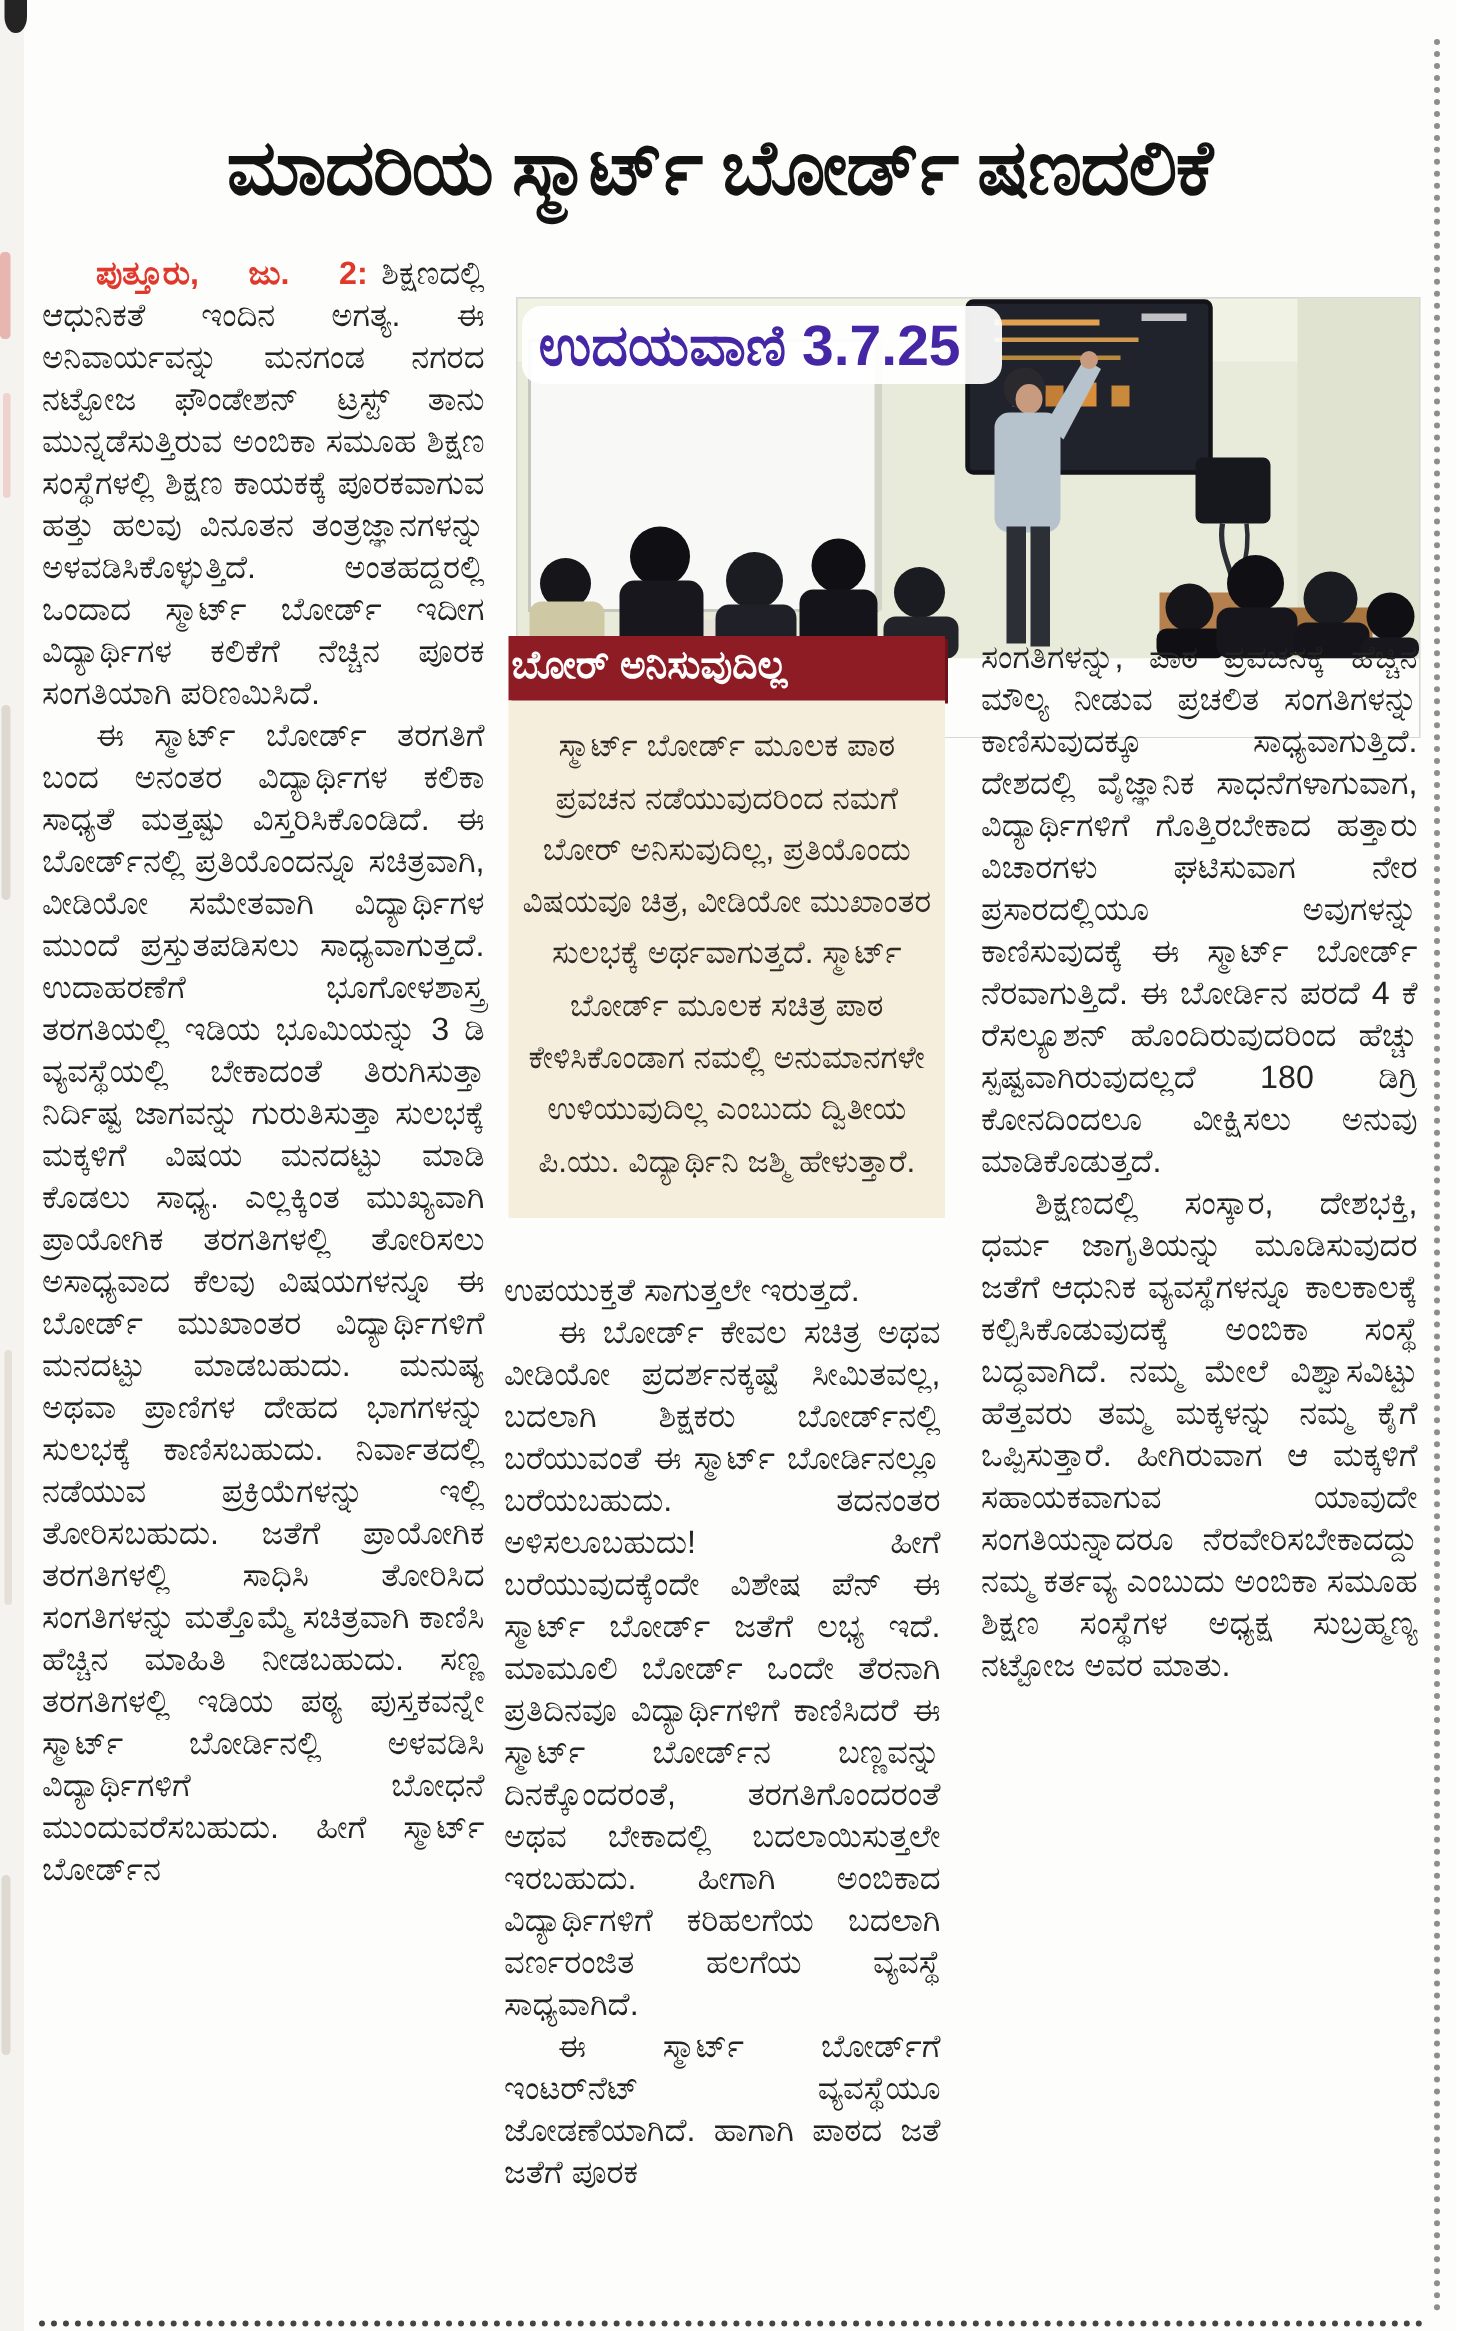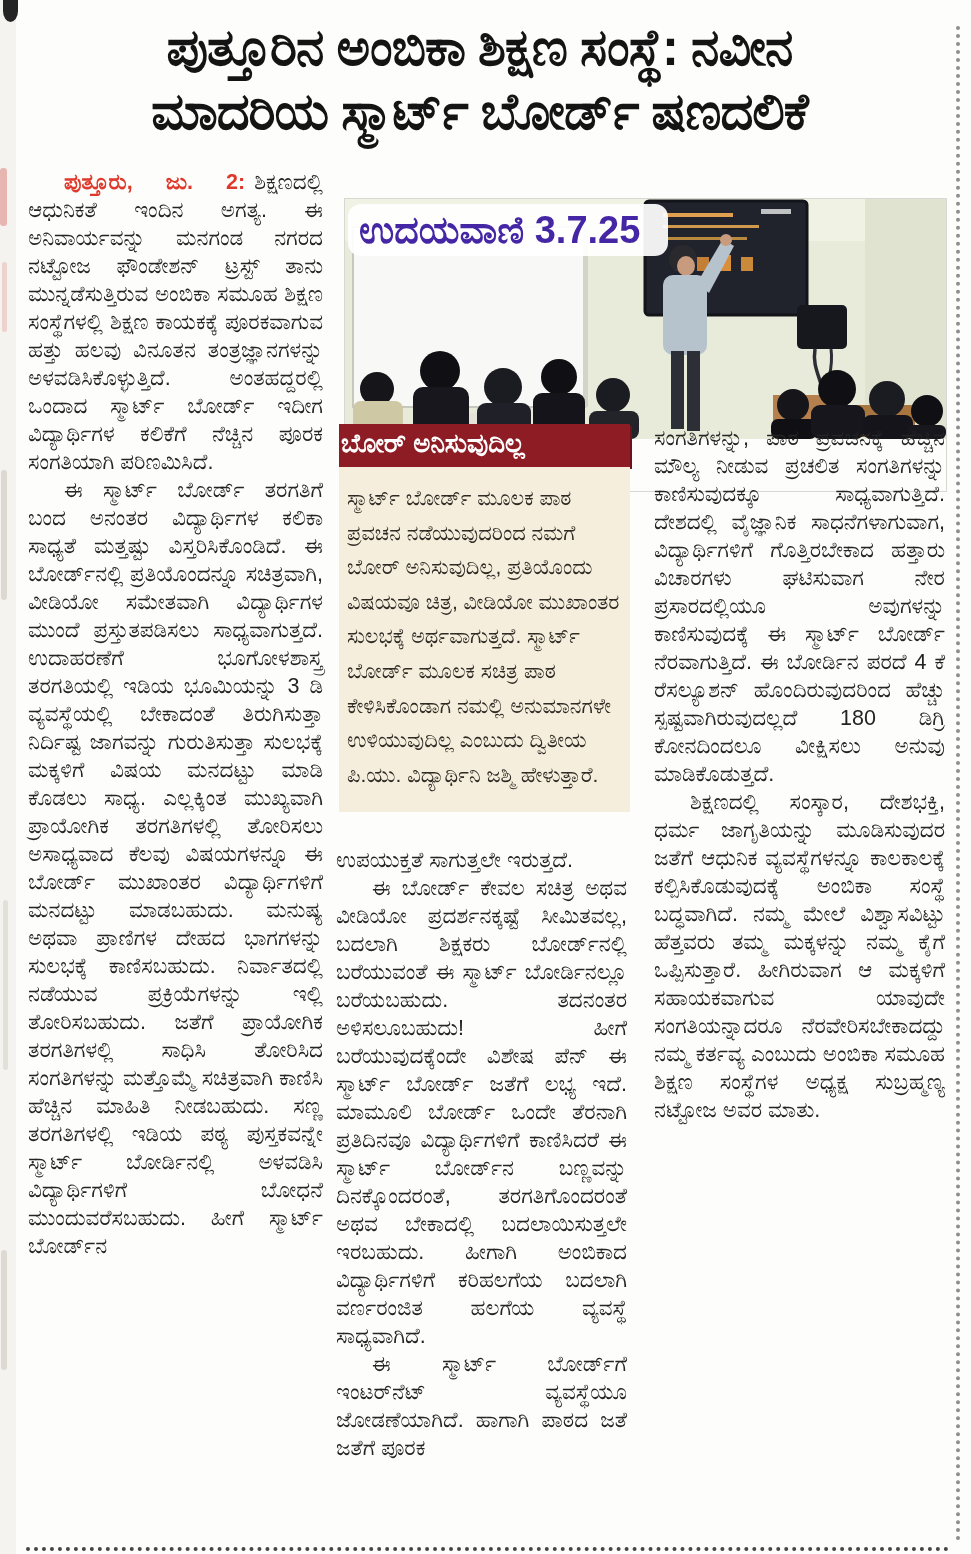--- a/index.html
+++ b/index.html
@@ -37,41 +37,41 @@
   .photo-wrap{position:absolute;left:345px;top:199px;width:601px;height:292px;box-shadow:0 0 0 1px #d8d8d2;}
   .photo-wrap svg{display:block;}
   
   .quote-box{position:absolute;left:339px;top:424px;width:291px;}
   .quote-title{
     background:#8e1c24;color:#ffffff;font-weight:bold;font-size:26px;
     padding:4px 2px 8px;letter-spacing:0;
     box-shadow:2px 2px 0 #6d121a;
   }
   .quote-body{
-    background:#f6eedd;color:#2e2a24;
+    background:#f6eedd;color:#2e2a24;text-align:center;
     font-size:21px;line-height:34.6px;padding:14px 8px 20px;
   }
 </style>
 </head>
 <body>
 
 <div class="page">
 
   <div class="scan-edge"></div>
   <div class="edge-mark mark-corner"></div>
   <div class="edge-mark mark-red1"></div>
   <div class="edge-mark mark-red2"></div>
   <div class="edge-mark mark-g1"></div>
   <div class="edge-mark mark-g2"></div>
   <div class="edge-mark mark-g3"></div>
 
   <div class="dotted-right"></div>
   <div class="dotted-bottom"></div>
 
-  <h1 class="headline"><span>ಪುತ್ತೂರಿನ ಅಂಬಿಕಾ ಶಿಕ್ಷಣ ಸಂಸ್ಥೆ: ನವೀನ</span><br><span>ಮಾದರಿಯ ಸ್ಮಾರ್ಟ್ ಬೋರ್ಡ್ ಷಣದಲಿಕೆ</span></h1>
+  <h1 class="headline"><br><span>ಮಾದರಿಯ ಸ್ಮಾರ್ಟ್ ಬೋರ್ಡ್ ಷಣದಲಿಕೆ</span></h1>
 
   <div class="col col-left">
     <p class="para indent"><span class="dateline">ಪುತ್ತೂರು, ಜು. 2:</span><span>ಶಿಕ್ಷಣದಲ್ಲಿ ಆಧುನಿಕತೆ ಇಂದಿನ ಅಗತ್ಯ. ಈ ಅನಿವಾರ್ಯವನ್ನು ಮನಗಂಡ ನಗರದ ನಟ್ಟೋಜ ಫೌಂಡೇಶನ್ ಟ್ರಸ್ಟ್ ತಾನು ಮುನ್ನಡೆಸುತ್ತಿರುವ ಅಂಬಿಕಾ ಸಮೂಹ ಶಿಕ್ಷಣ ಸಂಸ್ಥೆಗಳಲ್ಲಿ ಶಿಕ್ಷಣ ಕಾಯಕಕ್ಕೆ ಪೂರಕವಾಗುವ ಹತ್ತು ಹಲವು ವಿನೂತನ ತಂತ್ರಜ್ಞಾನಗಳನ್ನು ಅಳವಡಿಸಿಕೊಳ್ಳುತ್ತಿದೆ. ಅಂತಹದ್ದರಲ್ಲಿ ಒಂದಾದ ಸ್ಮಾರ್ಟ್ ಬೋರ್ಡ್ ಇದೀಗ ವಿದ್ಯಾರ್ಥಿಗಳ ಕಲಿಕೆಗೆ ನೆಚ್ಚಿನ ಪೂರಕ ಸಂಗತಿಯಾಗಿ ಪರಿಣಮಿಸಿದೆ.</span></p>
     <p class="para indent">ಈ ಸ್ಮಾರ್ಟ್ ಬೋರ್ಡ್ ತರಗತಿಗೆ ಬಂದ ಅನಂತರ ವಿದ್ಯಾರ್ಥಿಗಳ ಕಲಿಕಾ ಸಾಧ್ಯತೆ ಮತ್ತಷ್ಟು ವಿಸ್ತರಿಸಿಕೊಂಡಿದೆ. ಈ ಬೋರ್ಡ್‌ನಲ್ಲಿ ಪ್ರತಿಯೊಂದನ್ನೂ ಸಚಿತ್ರವಾಗಿ, ವೀಡಿಯೋ ಸಮೇತವಾಗಿ ವಿದ್ಯಾರ್ಥಿಗಳ ಮುಂದೆ ಪ್ರಸ್ತುತಪಡಿಸಲು ಸಾಧ್ಯವಾಗುತ್ತದೆ. ಉದಾಹರಣೆಗೆ ಭೂಗೋಳಶಾಸ್ತ್ರ ತರಗತಿಯಲ್ಲಿ ಇಡಿಯ ಭೂಮಿಯನ್ನು 3 ಡಿ ವ್ಯವಸ್ಥೆಯಲ್ಲಿ ಬೇಕಾದಂತೆ ತಿರುಗಿಸುತ್ತಾ ನಿರ್ದಿಷ್ಟ ಜಾಗವನ್ನು ಗುರುತಿಸುತ್ತಾ ಸುಲಭಕ್ಕೆ ಮಕ್ಕಳಿಗೆ ವಿಷಯ ಮನದಟ್ಟು ಮಾಡಿ ಕೊಡಲು ಸಾಧ್ಯ. ಎಲ್ಲಕ್ಕಿಂತ ಮುಖ್ಯವಾಗಿ ಪ್ರಾಯೋಗಿಕ ತರಗತಿಗಳಲ್ಲಿ ತೋರಿಸಲು ಅಸಾಧ್ಯವಾದ ಕೆಲವು ವಿಷಯಗಳನ್ನೂ ಈ ಬೋರ್ಡ್ ಮುಖಾಂತರ ವಿದ್ಯಾರ್ಥಿಗಳಿಗೆ ಮನದಟ್ಟು ಮಾಡಬಹುದು. ಮನುಷ್ಯ ಅಥವಾ ಪ್ರಾಣಿಗಳ ದೇಹದ ಭಾಗಗಳನ್ನು ಸುಲಭಕ್ಕೆ ಕಾಣಿಸಬಹುದು. ನಿರ್ವಾತದಲ್ಲಿ ನಡೆಯುವ ಪ್ರಕ್ರಿಯೆಗಳನ್ನು ಇಲ್ಲಿ ತೋರಿಸಬಹುದು. ಜತೆಗೆ ಪ್ರಾಯೋಗಿಕ ತರಗತಿಗಳಲ್ಲಿ ಸಾಧಿಸಿ ತೋರಿಸಿದ ಸಂಗತಿಗಳನ್ನು ಮತ್ತೊಮ್ಮೆ ಸಚಿತ್ರವಾಗಿ ಕಾಣಿಸಿ ಹೆಚ್ಚಿನ ಮಾಹಿತಿ ನೀಡಬಹುದು. ಸಣ್ಣ ತರಗತಿಗಳಲ್ಲಿ ಇಡಿಯ ಪಠ್ಯ ಪುಸ್ತಕವನ್ನೇ ಸ್ಮಾರ್ಟ್ ಬೋರ್ಡಿನಲ್ಲಿ ಅಳವಡಿಸಿ ವಿದ್ಯಾರ್ಥಿಗಳಿಗೆ ಬೋಧನೆ ಮುಂದುವರೆಸಬಹುದು. ಹೀಗೆ ಸ್ಮಾರ್ಟ್ ಬೋರ್ಡ್‌ನ</p>
   </div>
 
   <div class="photo-wrap">
     <svg width="601" height="240" viewBox="0 0 601 240" xmlns="http://www.w3.org/2000/svg">
 
       <rect x="0" y="0" width="601" height="240" fill="#e9ebda"></rect>

